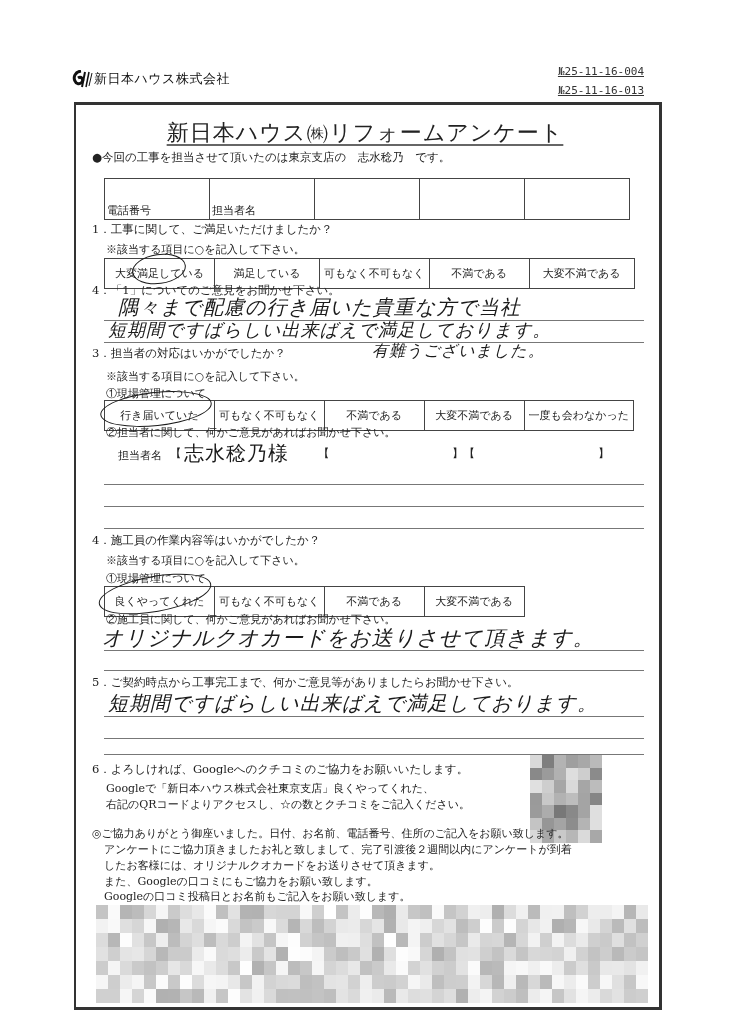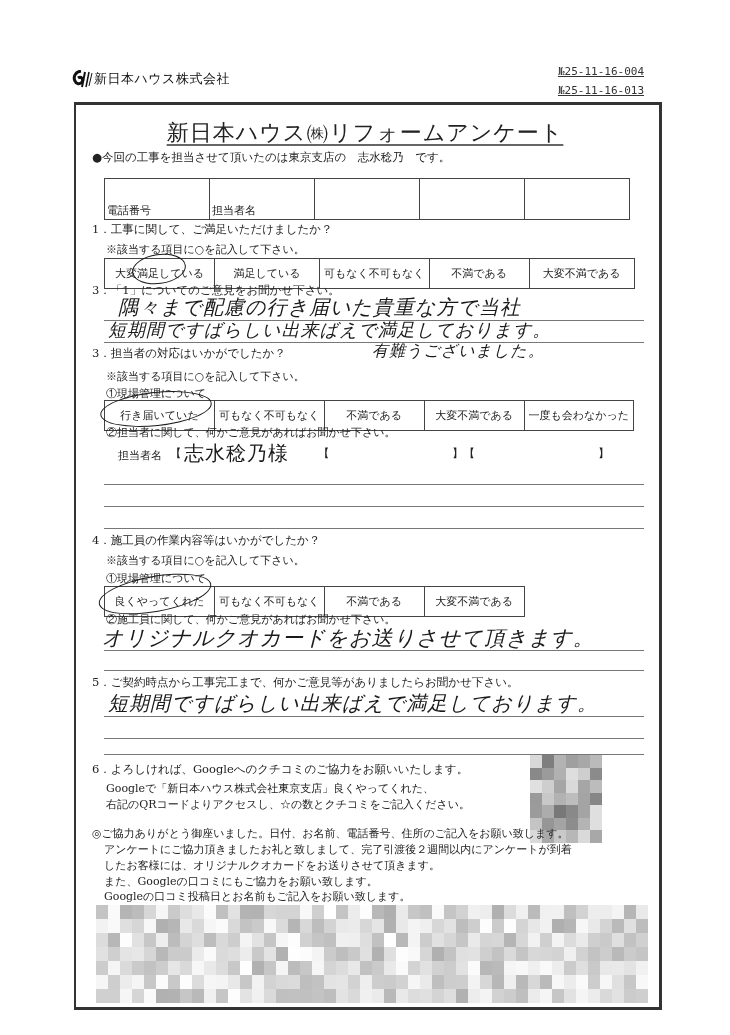--- a/index.html
+++ b/index.html
@@ -88,21 +88,21 @@
     <td style="width:110px;">大変満足している</td>
     <td style="width:105px;">満足している</td>
     <td style="width:100px;">可もなく不可もなく</td>
     <td style="width:100px;">不満である</td>
     <td style="width:105px;">大変不満である</td>
   </tr>
 </tbody>
   </table>
 <div class="circle" style="left:132px; top:254px; width:54px; height:30px; transform:rotate(-8deg);"></div>
 
-<div class="txt" style="left:92px; top:283px;">3．「1」についてのご意見をお聞かせ下さい。</div>
+<div class="txt" style="left:92px; top:283px;">4．「1」についてのご意見をお聞かせ下さい。</div>
 <div class="hand" style="left:118px; top:294px; font-size:20px;">隅々まで配慮の行き届いた貴重な方で当社</div>
 <div class="rule" style="left:104px; top:320px; width:540px;"></div>
 <div class="hand" style="left:108px; top:318px; font-size:18px;">短期間ですばらしい出来ばえで満足しております。</div>
 <div class="rule" style="left:104px; top:342px; width:540px;"></div>
 <div class="hand" style="left:372px; top:341px; font-size:16px;">有難うございました。</div>
 
 <div class="txt" style="left:92px; top:346px;">3．担当者の対応はいかがでしたか？</div>
 <div class="txt small" style="left:106px; top:369px;">※該当する項目に○を記入して下さい。</div>
 <div class="txt small" style="left:106px; top:386px;">①現場管理について</div>
 <table class="choices" style="left:104px; top:400px;">

